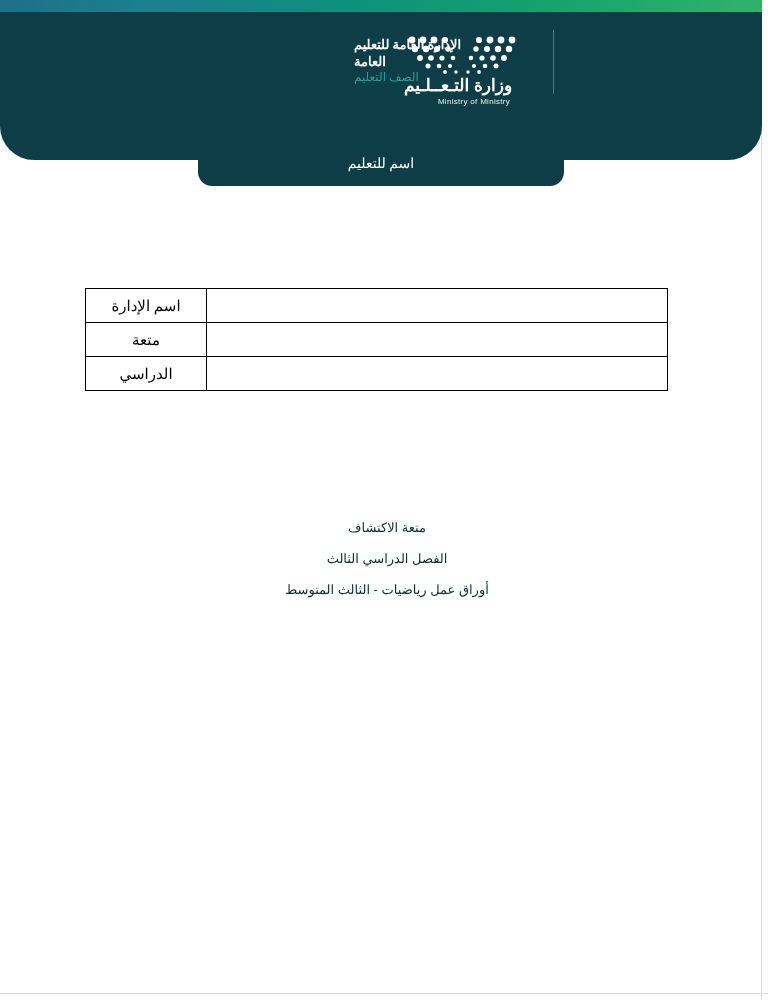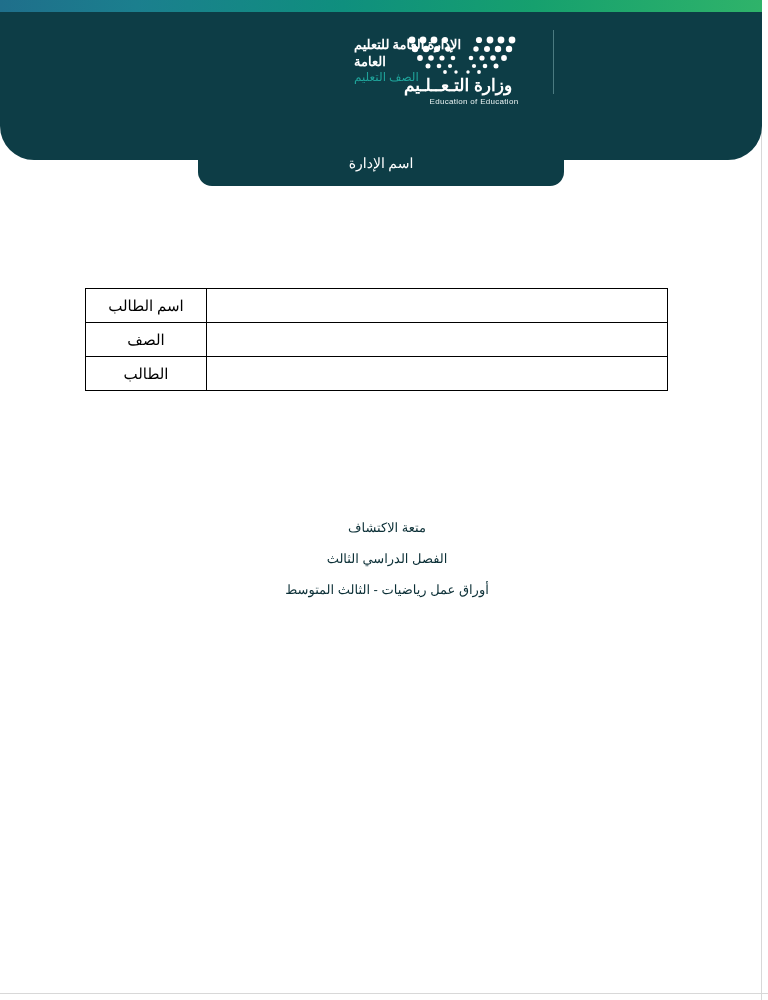--- a/index.html
+++ b/index.html
@@ -257,49 +257,49 @@
               <circle cx="79" cy="32" r="2.3"></circle>
               <circle cx="90" cy="32" r="2.5"></circle>
             <circle cx="39" cy="38" r="1.9"></circle>
               <circle cx="50" cy="38" r="1.7"></circle>
             <circle cx="62" cy="38" r="1.7"></circle>
               <circle cx="73" cy="38" r="1.9"></circle>
           </g>
         </svg>
       </div>
       <div class="logo-word">وزارة التـعــلـيم</div>
-      <div class="logo-sub">Education of Education</div>
+      <div class="logo-sub">Ministry of Ministry</div>
     </div>
 
     <div class="logo-divider"></div>
 
     <div class="admin-block">
       <div class="admin-line1">الإدارة العامة للتعليم</div>
       <div class="admin-line2">العامة</div>
       <div class="admin-line3">الصف التعليم</div>
     </div>
 
     <div class="school-tab">
-      <span>اسم الإدارة</span>
+      <span>اسم للتعليم</span>
     </div>
   </div>
 
   <table class="info-table">
     <tbody>
       <tr>
         <td class="value"></td>
-        <td class="label">اسم الطالب</td>
+        <td class="label">اسم الإدارة</td>
       </tr>
       <tr>
         <td class="value"></td>
-        <td class="label">الصف</td>
+        <td class="label">متعة</td>
       </tr>
       <tr>
         <td class="value"></td>
-        <td class="label">الطالب</td>
+        <td class="label">الدراسي</td>
       </tr>
     </tbody>
   </table>
 
   <div class="titles">
     <div class="t-line">متعة الاكتشاف</div>
     <div class="t-line">الفصل الدراسي الثالث</div>
     <div class="t-line">أوراق عمل رياضيات - الثالث المتوسط</div>
   </div>
 

